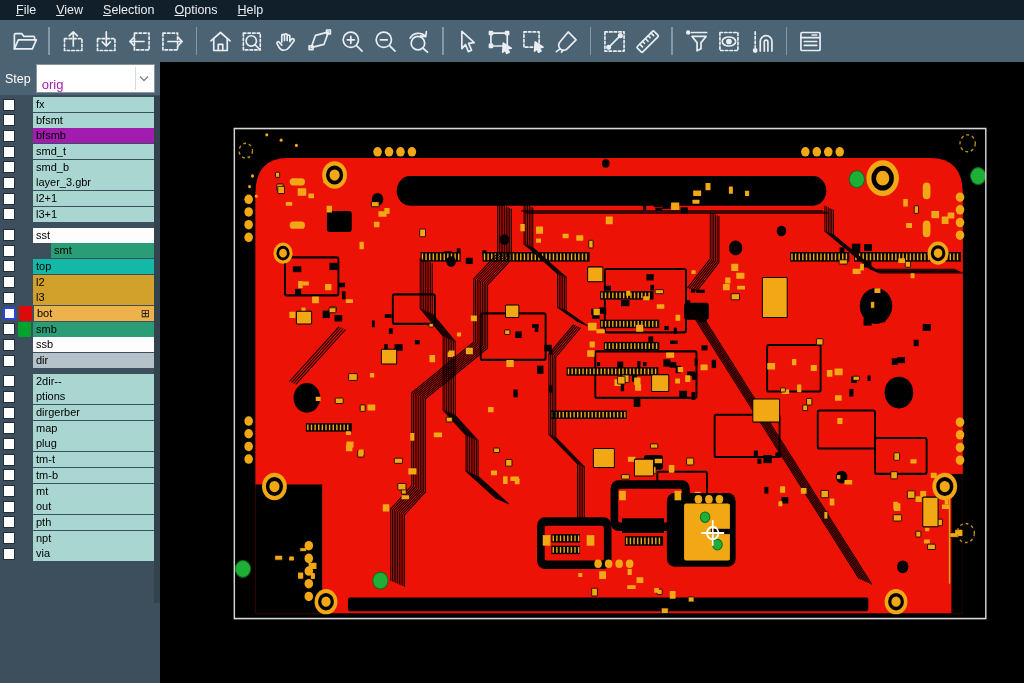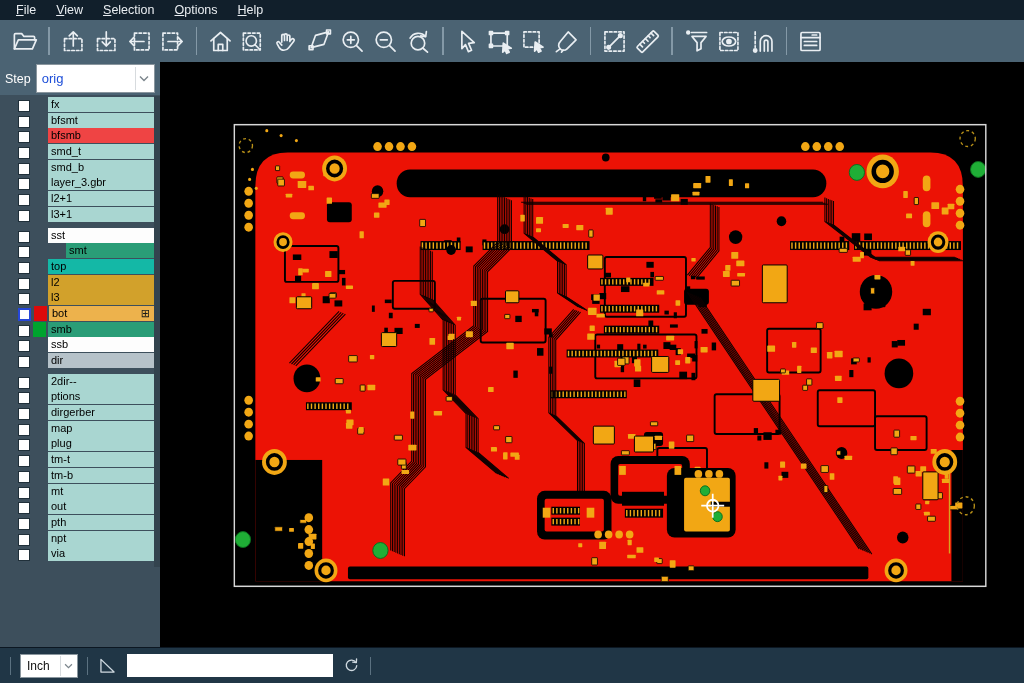--- a/index.html
+++ b/index.html
@@ -17,27 +17,27 @@
   .tbtn svg{display:block;}
   .tsep{width:1.5px;height:28px;background:#8499a7;margin:0 7px;flex:0 0 auto;}
   svg .dsh{stroke-dasharray:2.2 1.9;}
 
   
   .main{flex:1 1 auto;display:flex;min-height:0;gap:39px;}
   .sidebar{width:160px;background:var(--sidebar,#3d4f5c);display:flex;flex-direction:column;position:relative;flex:0 0 auto;}
   .scrollstrip{position:absolute;right:0;top:34px;bottom:80px;width:6px;background:#33434e;}
   .steprow{height:33px;background:var(--toolbar,#4b6373);display:flex;align-items:center;padding:0 3px;gap:5px;flex:0 0 auto;}
   .steplabel{color:#fff;font-size:12.5px;padding-left:2px;}
-  .stepselect{flex:1;height:27px;background:#fff;border:1px solid #8a969e;display:flex;align-items:center;font-size:13px;color:#1d4ed8;padding-left:5px;position:relative;margin-right:2px;}
+  .stepselect{flex:1;height:27px;background:#fff;border:1px solid #8a969e;display:flex;align-items:flex-end;font-size:13px;color:#a21caf;padding-left:5px;position:relative;margin-right:2px;}
   .stepselect .chev{position:absolute;right:2px;top:2px;bottom:2px;width:16px;border-left:1px solid #d7dbde;display:flex;align-items:center;justify-content:center;color:#7b858c;}
 
   .layerlist{margin-top:2px;display:flex;flex-direction:column;width:154px;}
   .lgroup{display:flex;flex-direction:column;}
   .lgroup + .lgroup{margin-top:5px;}
-  .lrow{height:15px;margin-bottom:0.7px;display:flex;align-items:flex-end;position:relative;padding-left:15px;}
+  .lrow{height:15px;margin-bottom:0.7px;display:flex;align-items:center;position:relative;}
   .lcheck{width:10px;height:10px;background:#fff;border:1.5px solid #20303a;margin-left:3px;flex:0 0 auto;}
   .lrow.active .lcheck{border:2.5px solid #2647d8;width:9px;height:9px;}
   .lswatch{width:13px;height:15px;margin-left:3px;flex:0 0 auto;}
   .llabel{flex:1;height:15px;line-height:15px;font-size:11px;color:#000;padding-left:3px;margin-left:2px;white-space:nowrap;overflow:hidden;}
   .gridglyph{position:absolute;right:4px;top:0;height:15px;line-height:14px;font-size:11px;color:#1a1a1a;}
 
   .sspacer{flex:1 1 auto;}
   .coords{background:var(--coords,#5e7d8d);color:#fff;font-size:13px;padding:3px 8px 5px 8px;flex:0 0 auto;}
   .coords div{line-height:18px;}
 
@@ -237,21 +237,21 @@
               <span class="llabel" style="background: rgb(169, 214, 209);">fx</span>
             </div>
             <div class="lrow">
               <span class="lcheck"></span>
               <span class="lswatch"></span>
               <span class="llabel" style="background: rgb(169, 214, 209);">bfsmt</span>
             </div>
             <div class="lrow">
               <span class="lcheck"></span>
               <span class="lswatch"></span>
-              <span class="llabel" style="background: #ef4444;">bfsmb</span>
+              <span class="llabel" style="background: #a21caf;">bfsmb</span>
             </div>
             <div class="lrow">
               <span class="lcheck"></span>
               <span class="lswatch"></span>
               <span class="llabel" style="background: rgb(169, 214, 209);">smd_t</span>
             </div>
             <div class="lrow">
               <span class="lcheck"></span>
               <span class="lswatch"></span>
               <span class="llabel" style="background: rgb(169, 214, 209);">smd_b</span>
@@ -1077,38 +1077,13 @@
             <circle cx="703" cy="519" r="5" fill="#1fae36" stroke="#0b6e1e" stroke-width="1"></circle>
           </g>
           <rect x="197" y="125" width="787" height="464" fill="none" stroke="#d8d8d8" stroke-width="1.5"></rect>
           <g stroke="#fff" stroke-width="1.8" fill="none">
             <circle cx="698" cy="508" r="6"></circle>
             <path d="M 686 508 H 710 M 698 496 V 520"></path>
           </g>
         </svg>
     </div>
   </div>
-  <div class="statusbar">
-    <div class="ssep"></div>
-    <div class="unitselect">
-      <span>Inch</span>
-      <span class="chev">
-        <svg width="9" height="6" viewBox="0 0 10 7" fill="none" stroke="currentColor" stroke-width="1.4">
-            <path d="M1 1.5 L5 5.5 L9 1.5"></path>
-          </svg>
-      </span>
-    </div>
-    <div class="ssep"></div>
-    <span class="sicon">
-      <svg width="21" height="21" viewBox="0 0 24 24" fill="none" stroke="currentColor" stroke-width="1.5" stroke-linejoin="round">
-          <path d="M4.5 19.5 H19.5 L4.5 5 Z"></path>
-        </svg>
-    </span>
-    <input class="cmdinput" value="" style="">
-    <span class="sicon">
-      <svg width="19" height="19" viewBox="0 0 24 24" fill="none" stroke="currentColor" stroke-width="1.7" stroke-linecap="round" stroke-linejoin="round">
-          <path d="M17.6 8.2 A6.6 6.6 0 1 0 18.6 12.3"></path>
-          <path d="M18.4 3.6 L18.1 8.3 L13.5 7.8"></path>
-        </svg>
-    </span>
-    <div class="ssep"></div>
-  </div>
 </div>
 
 </body></html>

